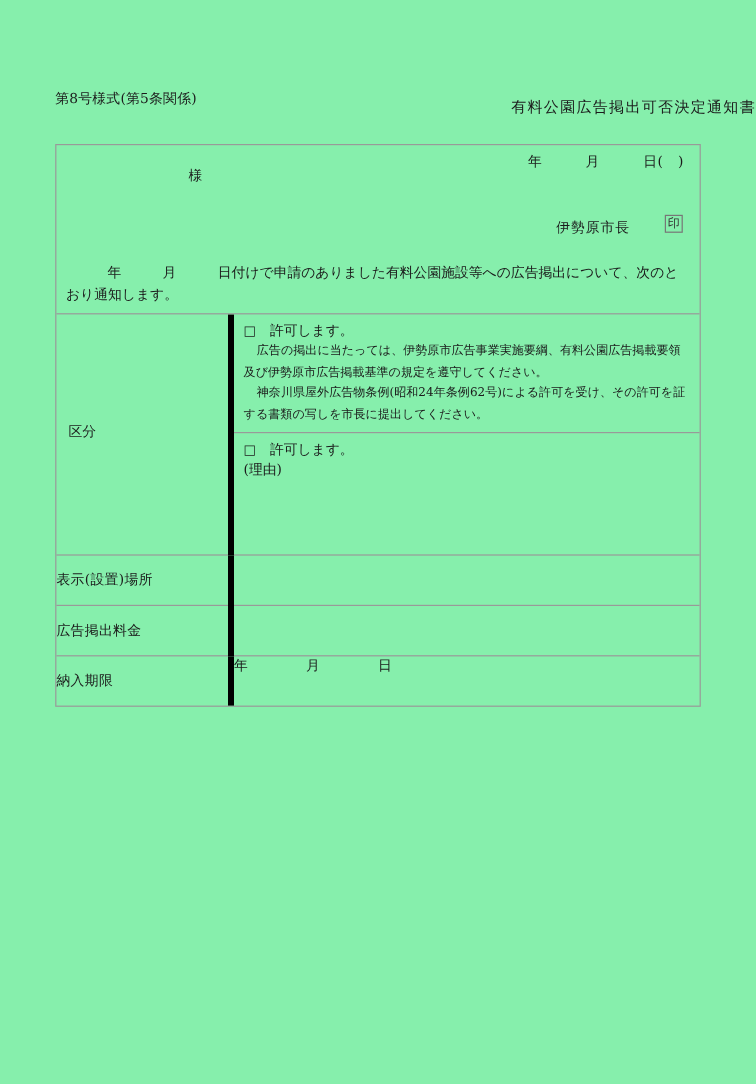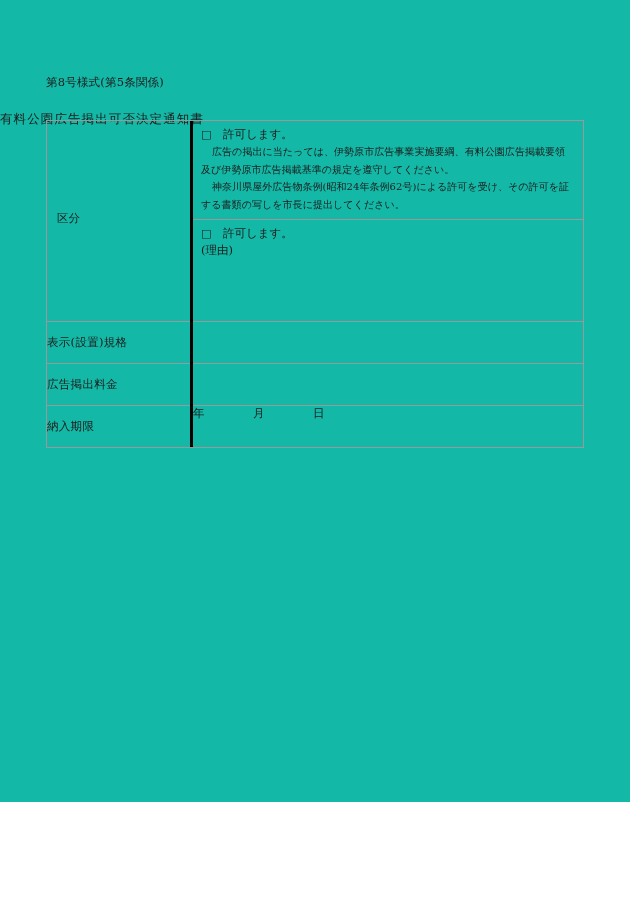--- a/index.html
+++ b/index.html
@@ -14,40 +14,40 @@
     font-family: "DejaVu Serif", "Liberation Serif", serif;
     color: #1b1b1b;
     overflow: hidden;
   }
 
   .page {
     position: absolute;
     left: 0;
     top: 0;
     width: 630px;
-    height: 802px;
-    background: #14b8a6;
+    height: 903px;
+    background: #86efac;
   }
 
   
   .form-code {
     position: absolute;
     left: 46px;
     top: 75px;
     font-size: 11.5px;
     letter-spacing: 0.2px;
     white-space: nowrap;
   }
 
   .doc-title {
     position: absolute;
     left: 0;
-    top: 111px;
+    top: 81px;
     width: 630px;
-    text-align: left;
+    text-align: right;
     font-size: 12.5px;
     letter-spacing: 1.1px;
     white-space: nowrap;
   }
 
   
   .frame {
     position: absolute;
     left: 46px;
     top: 120px;
@@ -117,21 +117,21 @@
   }
 
   
   table.rows {
     width: 100%;
     border-collapse: collapse;
     table-layout: fixed;
   }
   table.rows td {
     border-top: 1px solid #999;
-    border-left: 3px solid #000000;
+    border-left: 5px solid #000000;
     padding: 0;
     vertical-align: top;
     font-size: 11.5px;
   }
   table.rows tr:first-child td {
     border-top: 0;
   }
   table.rows td:first-child {
     border-left: 0;
   }
@@ -209,20 +209,32 @@
 <body>
 
 <div class="page">
 
   <div class="form-code">第8号様式(第5条関係)</div>
 
   <div class="doc-title">有料公園広告掲出可否決定通知書</div>
 
   <div class="frame">
 
+    <div class="letterhead">
+
+      <div class="date-line">年　　　月　　　日(　)</div>
+
+      <div class="addressee">様</div>
+
+      <div class="issuer">伊勢原市長</div>
+
+      <div class="seal-box">印</div>
+
+      <div class="intro">　　　年　　　月　　　日付けで申請のありました有料公園施設等への広告掲出について、次のとおり通知します。</div>
+    </div>
 
     <table class="rows">
       <tbody>
         <tr>
           <td class="col-label kubun-label">
             <span class="txt">区分</span>
           </td>
           <td class="kubun-body">
 
             <div class="permit-block">
@@ -233,25 +245,25 @@
 
             <div class="deny-block">
               <div class="chk-line"><span class="chk">□</span>　<span>許可します。</span></div>
               <div class="reason">(理由)</div>
               <div class="reason"></div>
             </div>
           </td>
         </tr>
 
 
-
-        <tr>
-          <td class="col-label label-cell label-mid">表示(設置)規格</td>
+        <tr>
+          <td class="col-label label-cell label-mid">表示(設置)場所</td>
           <td class="value-cell"></td>
         </tr>
+
 
         <tr>
           <td class="col-label label-cell label-mid">広告掲出料金</td>
           <td class="value-cell"></td>
         </tr>
 
         <tr>
           <td class="col-label label-cell label-mid">納入期限</td>
           <td class="value-cell nonyu-value">年　　　　月　　　　日</td>
         </tr>

